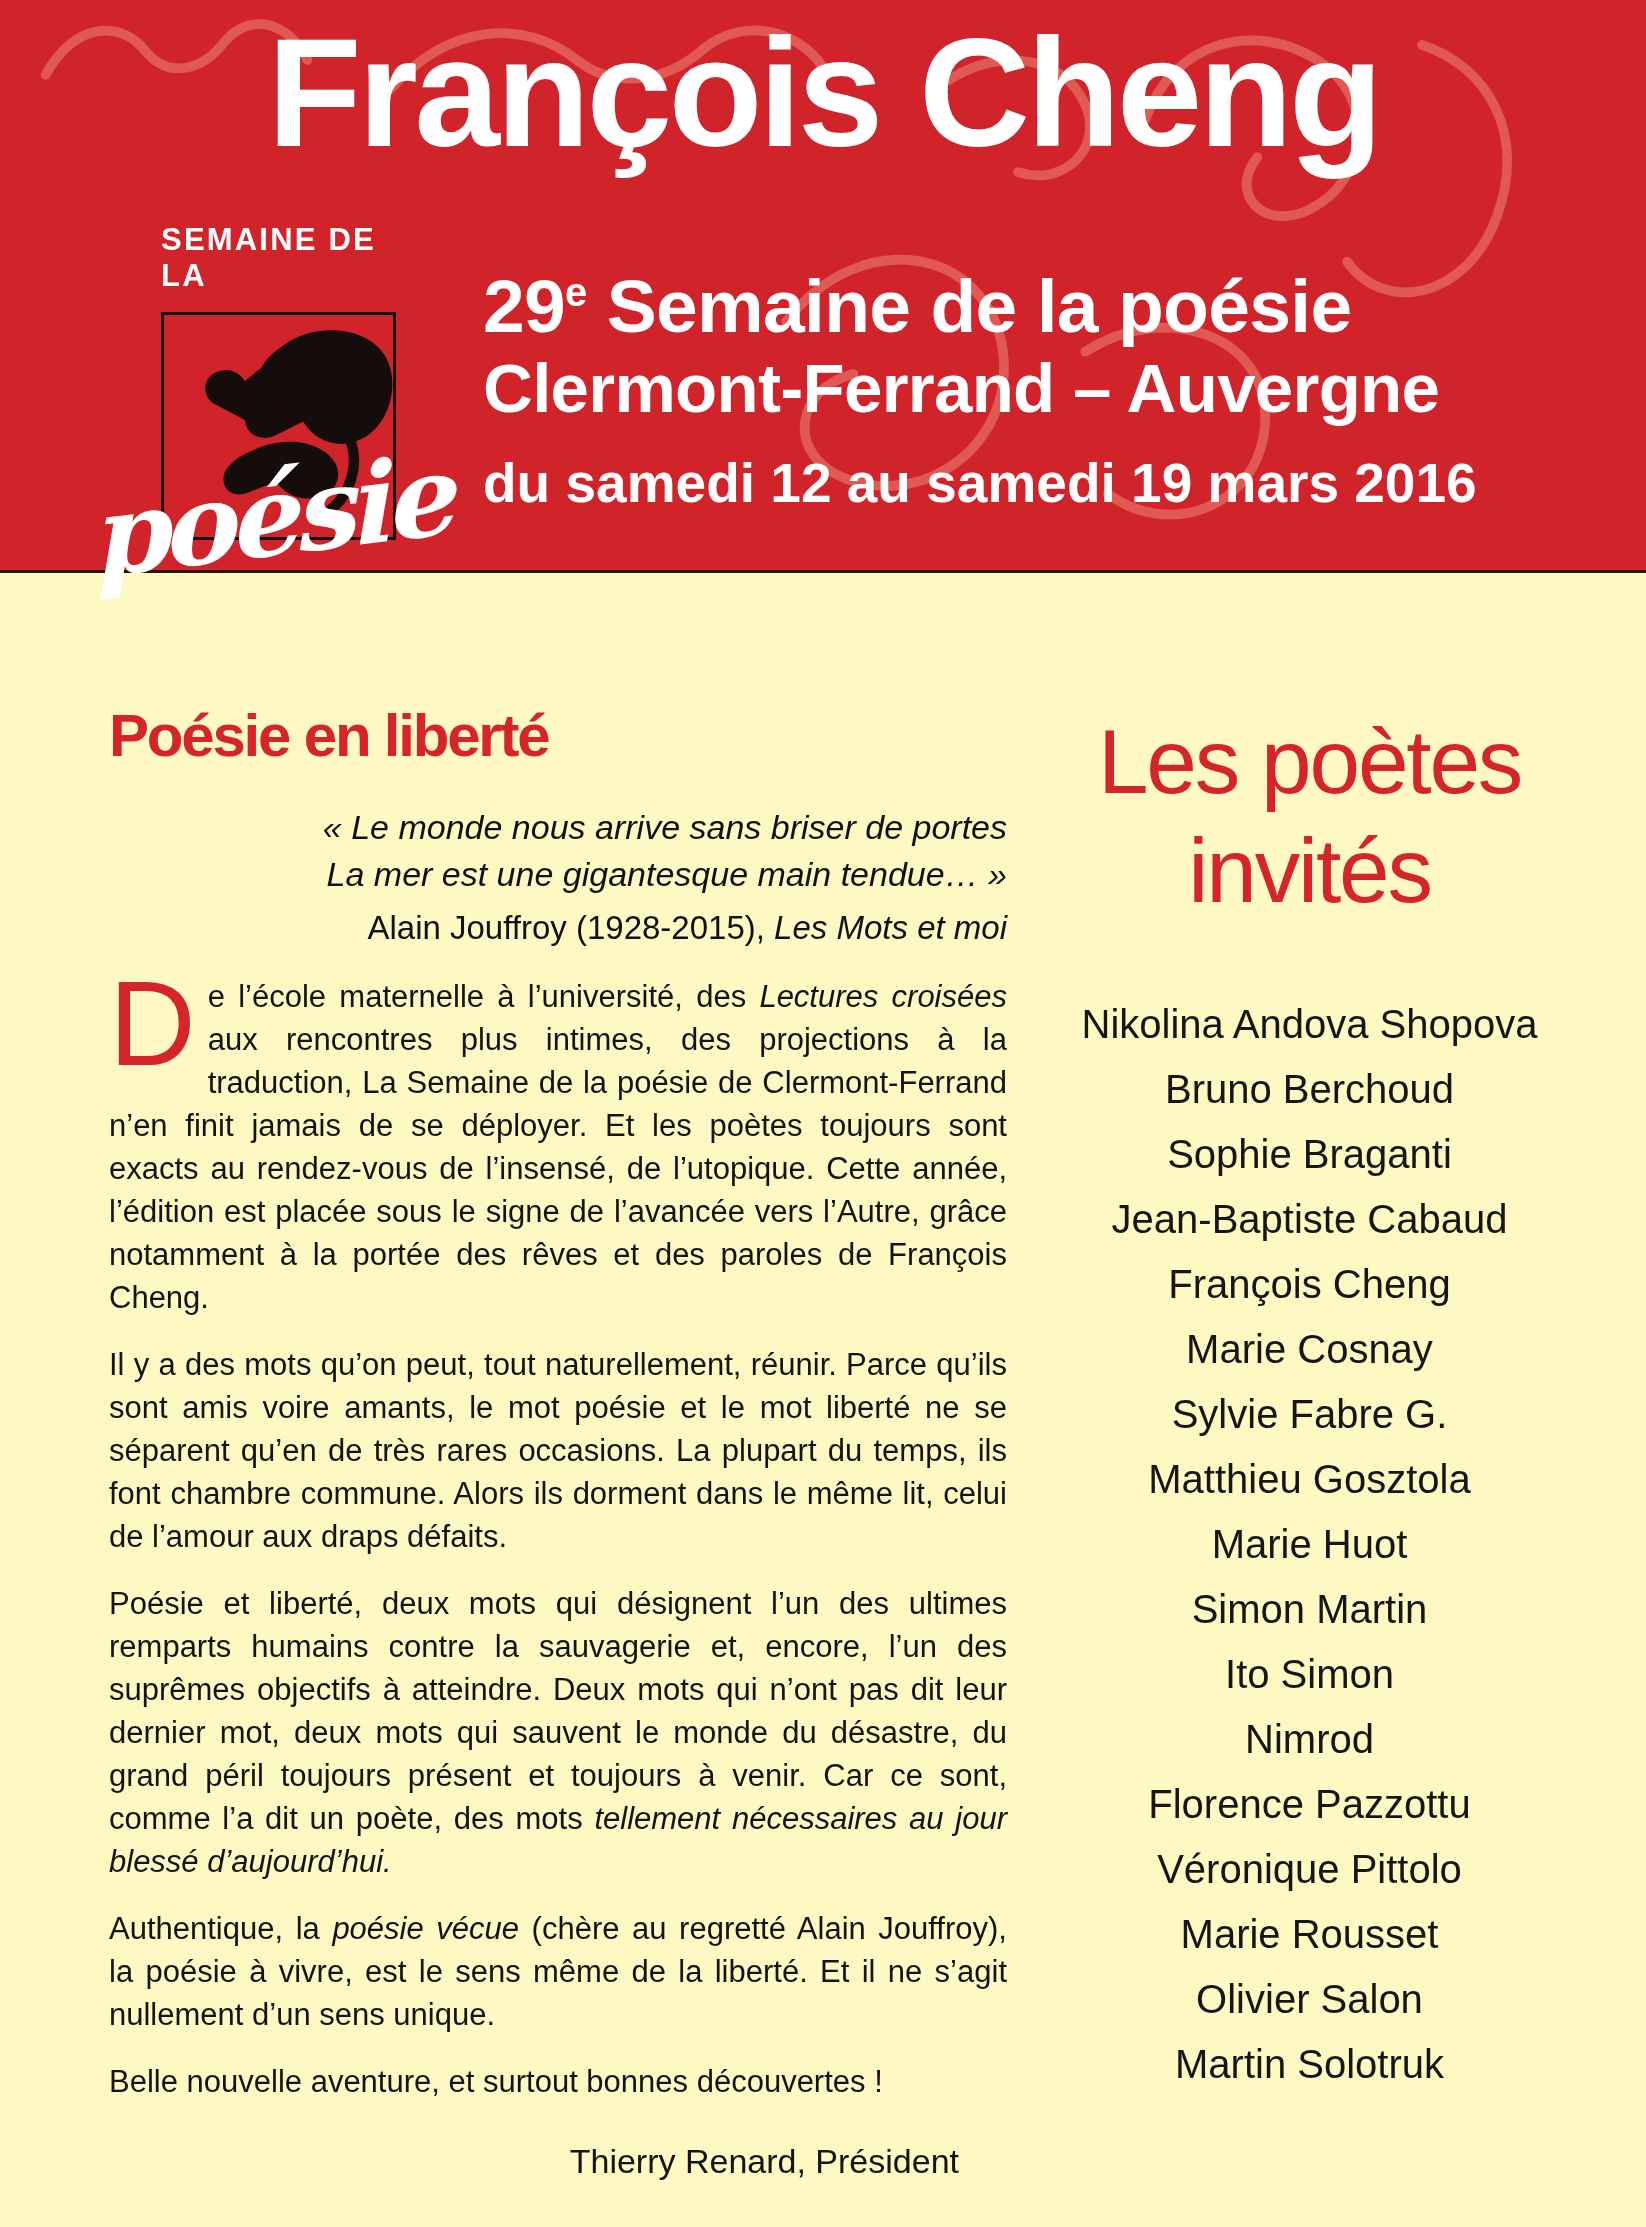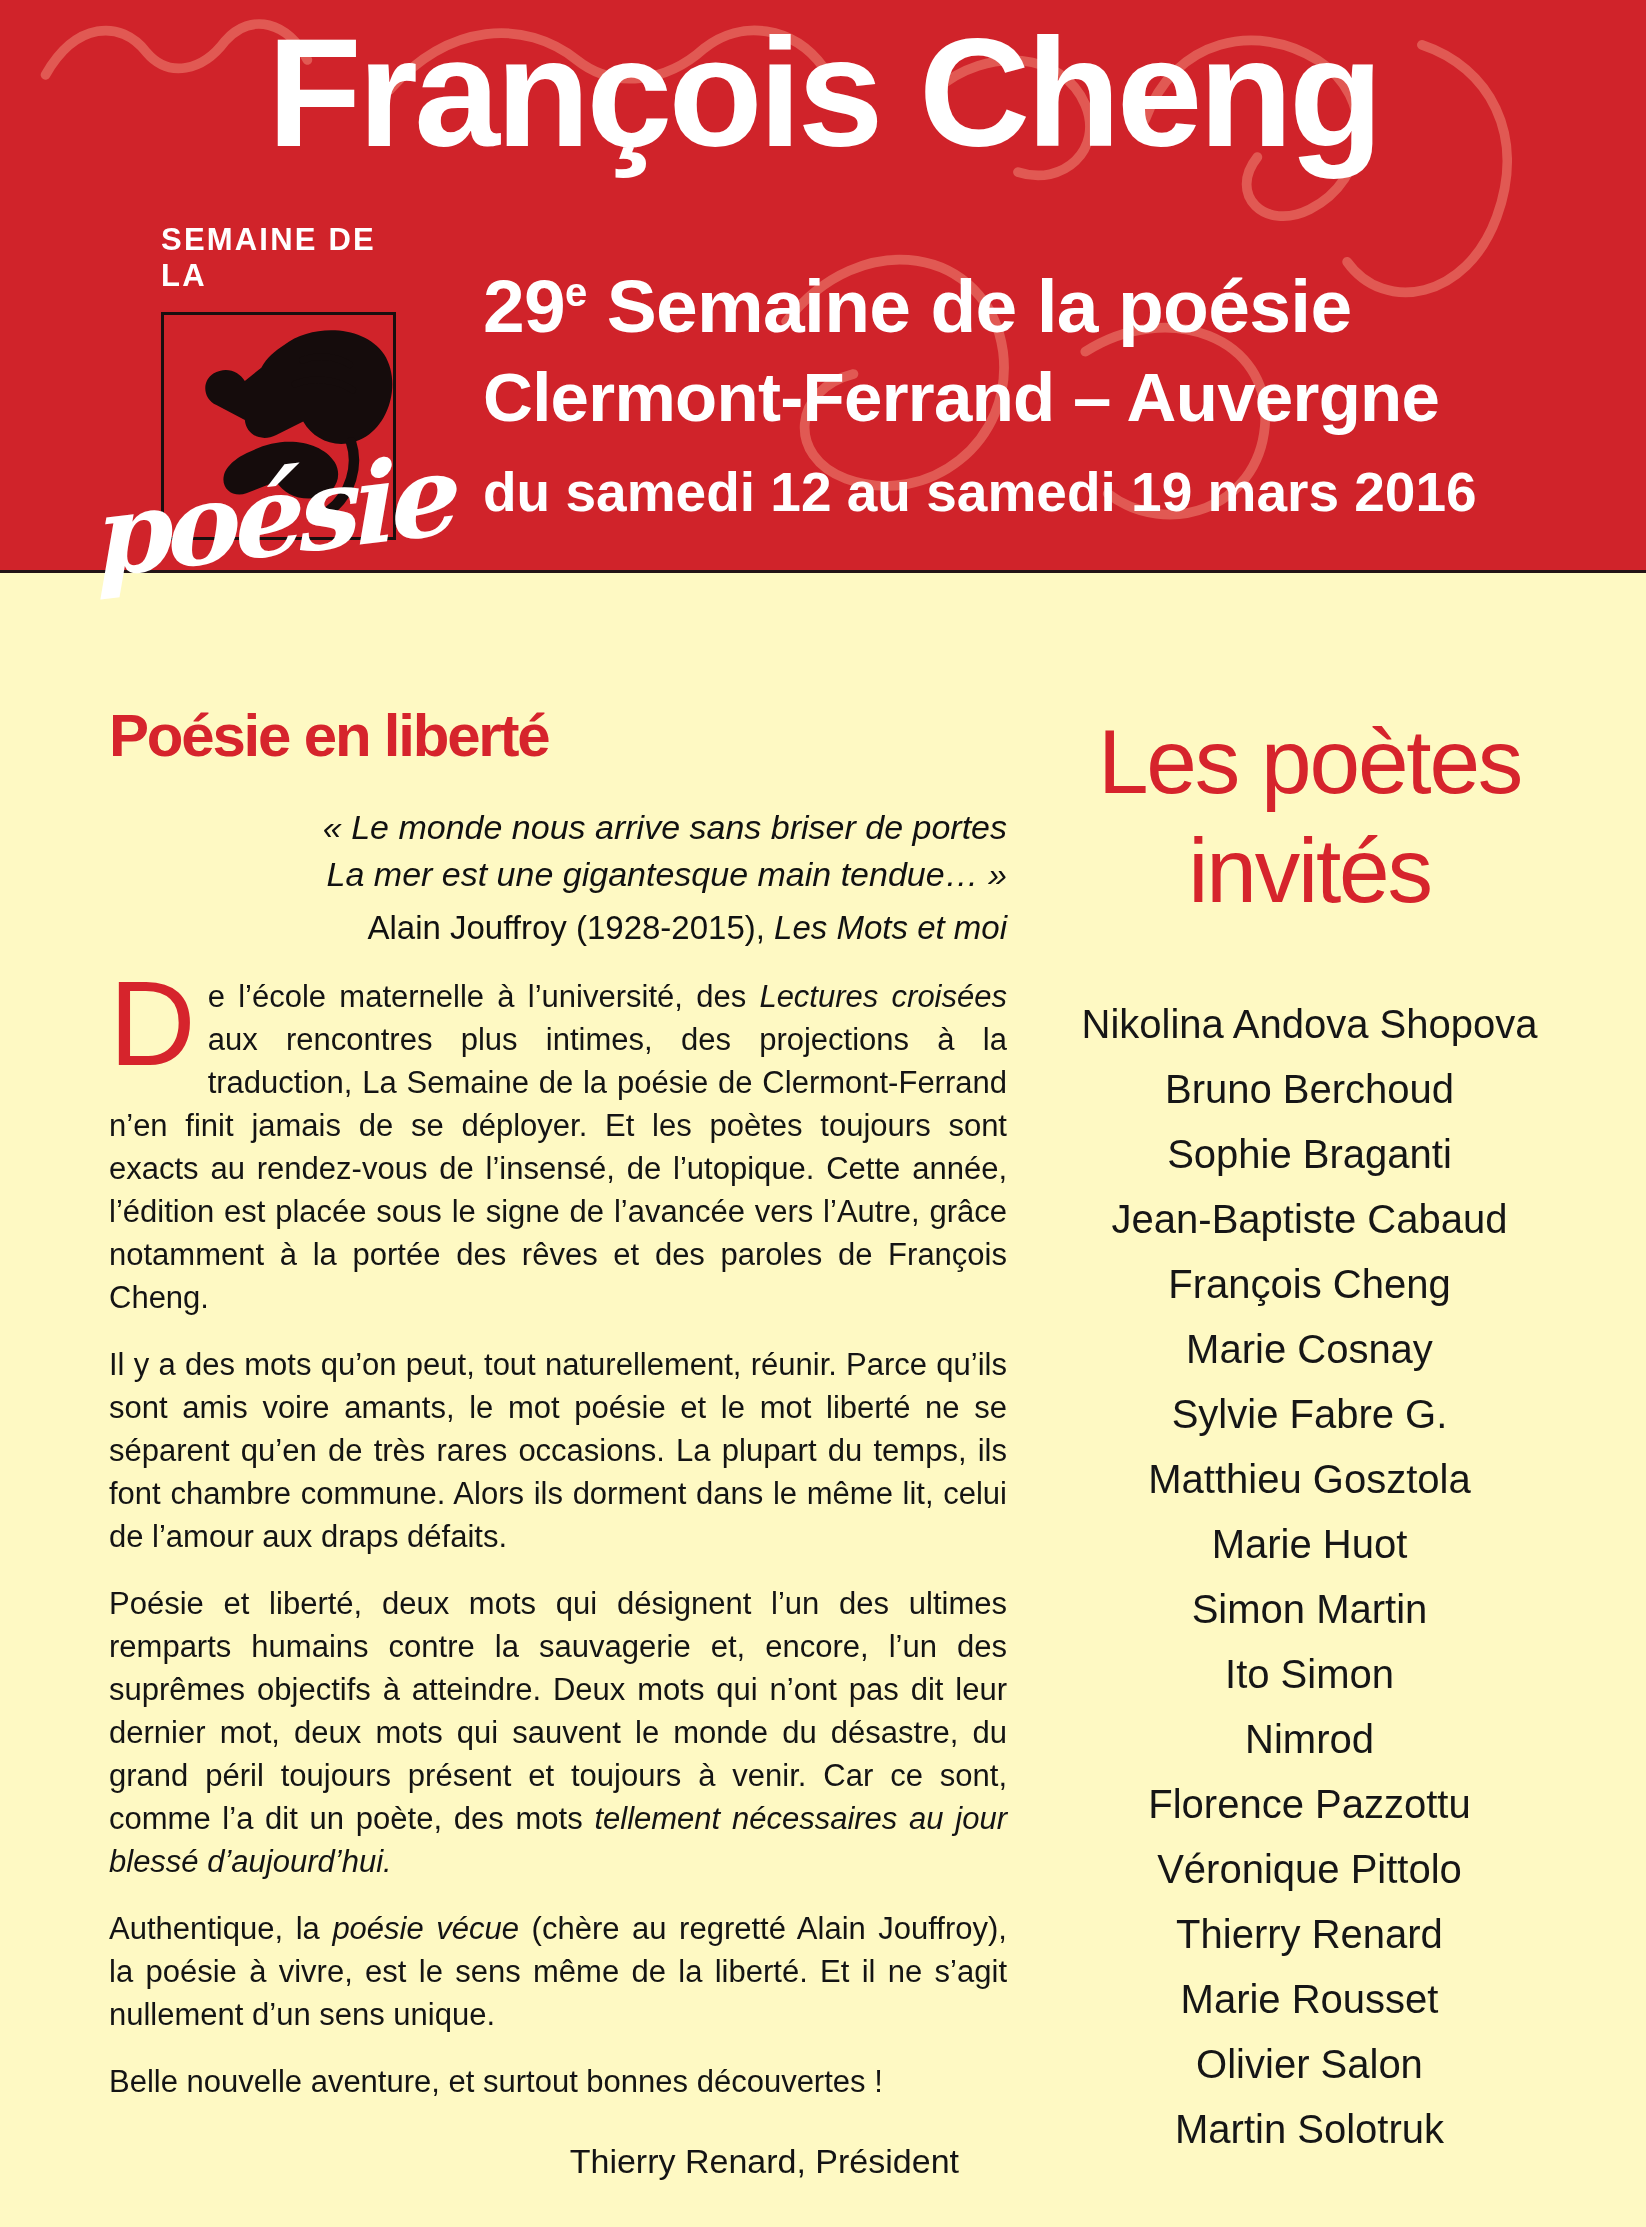--- a/index.html
+++ b/index.html
@@ -15,21 +15,21 @@
   .logo{position:absolute;left:161px;top:222px;width:254px;}
   .logo-top{color:#ffffff;font-size:31px;font-weight:bold;letter-spacing:2.2px;}
   .logo-box{position:relative;margin-top:18px;width:229px;height:222px;border:3.7px solid #190e0e;}
   .logo-box svg{position:absolute;left:0;top:0;}
   .logo-script{position:absolute;left:-66px;top:225px;width:419px;color:#ffffff;
           font-family:"DejaVu Serif", serif;font-style:italic;font-weight:bold;
           font-size:111px;letter-spacing:-6px;transform:rotate(-7deg) skewX(-6deg);}
   .event{position:absolute;left:483px;top:263px;color:#ffffff;font-weight:bold;}
   .event-l1{font-size:75px;letter-spacing:-0.7px;}
   .event-l1 sup{font-size:40px;vertical-align:super;}
-  .event-l2{font-size:69px;margin-top:9px;letter-spacing:-0.7px;}
+  .event-l2{font-size:69px;letter-spacing:-0.7px;}
   .event-l3{font-size:55px;margin-top:22.5px;}
 
   
   .left-col{position:absolute;left:109px;top:701px;width:898px;color:#141414;}
   .left-heading{margin:0;color:#d6242c;font-size:60px;font-weight:bold;letter-spacing:-2.2px;}
   .quote{margin-top:34px;text-align:right;font-style:italic;font-size:34px;line-height:47px;color:#111111;}
   .attribution{margin-top:10.5px;text-align:right;font-size:33px;color:#111111;}
   .paras{margin-top:28.4px;}
   .paras p{margin:0 0 24px 0;font-size:31px;line-height:43px;text-align:justify;}
   .dropcap{float:left;color:#d6242c;font-size:120px;line-height:85px;padding:6px 12px 0 0;}
@@ -108,21 +108,20 @@
         <li>François Cheng</li>
         <li>Marie Cosnay</li>
         <li>Sylvie Fabre G.</li>
         <li>Matthieu Gosztola</li>
         <li>Marie Huot</li>
         <li>Simon Martin</li>
         <li>Ito Simon</li>
         <li>Nimrod</li>
         <li>Florence Pazzottu</li>
         <li>Véronique Pittolo</li>
-        <li>Thierry Renard</li>
         <li>Marie Rousset</li>
         <li>Olivier Salon</li>
         <li>Martin Solotruk</li>
       </ul>
   </aside>
 
 </div>
 
 
 </body></html>

